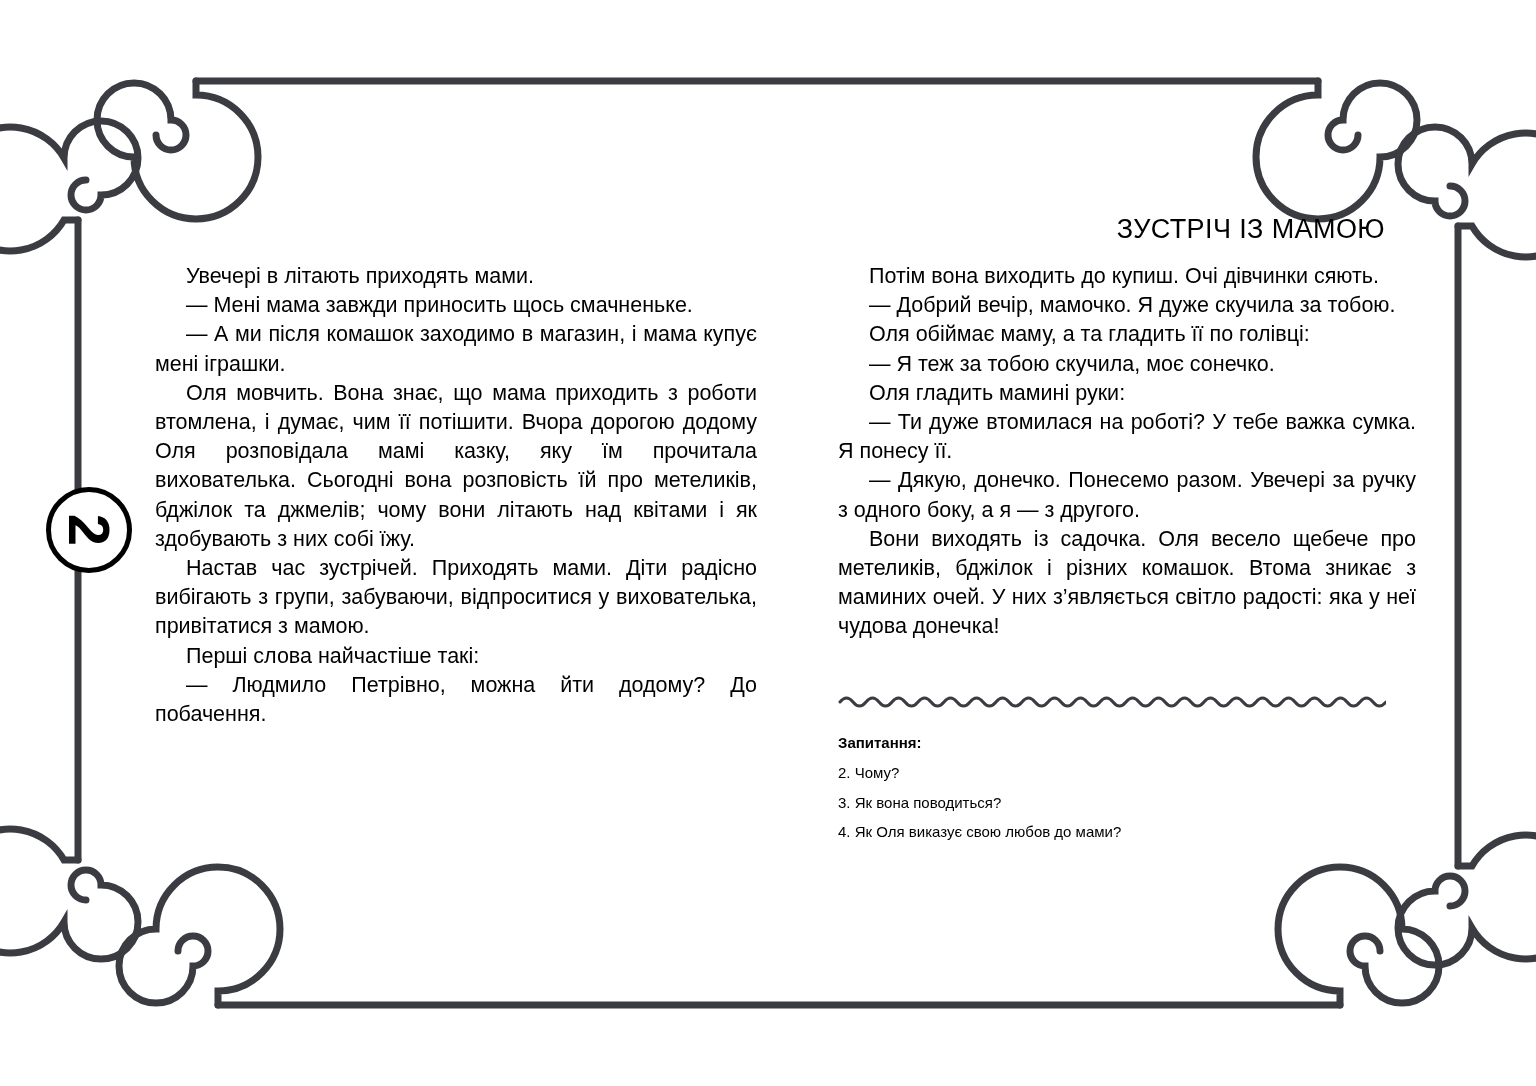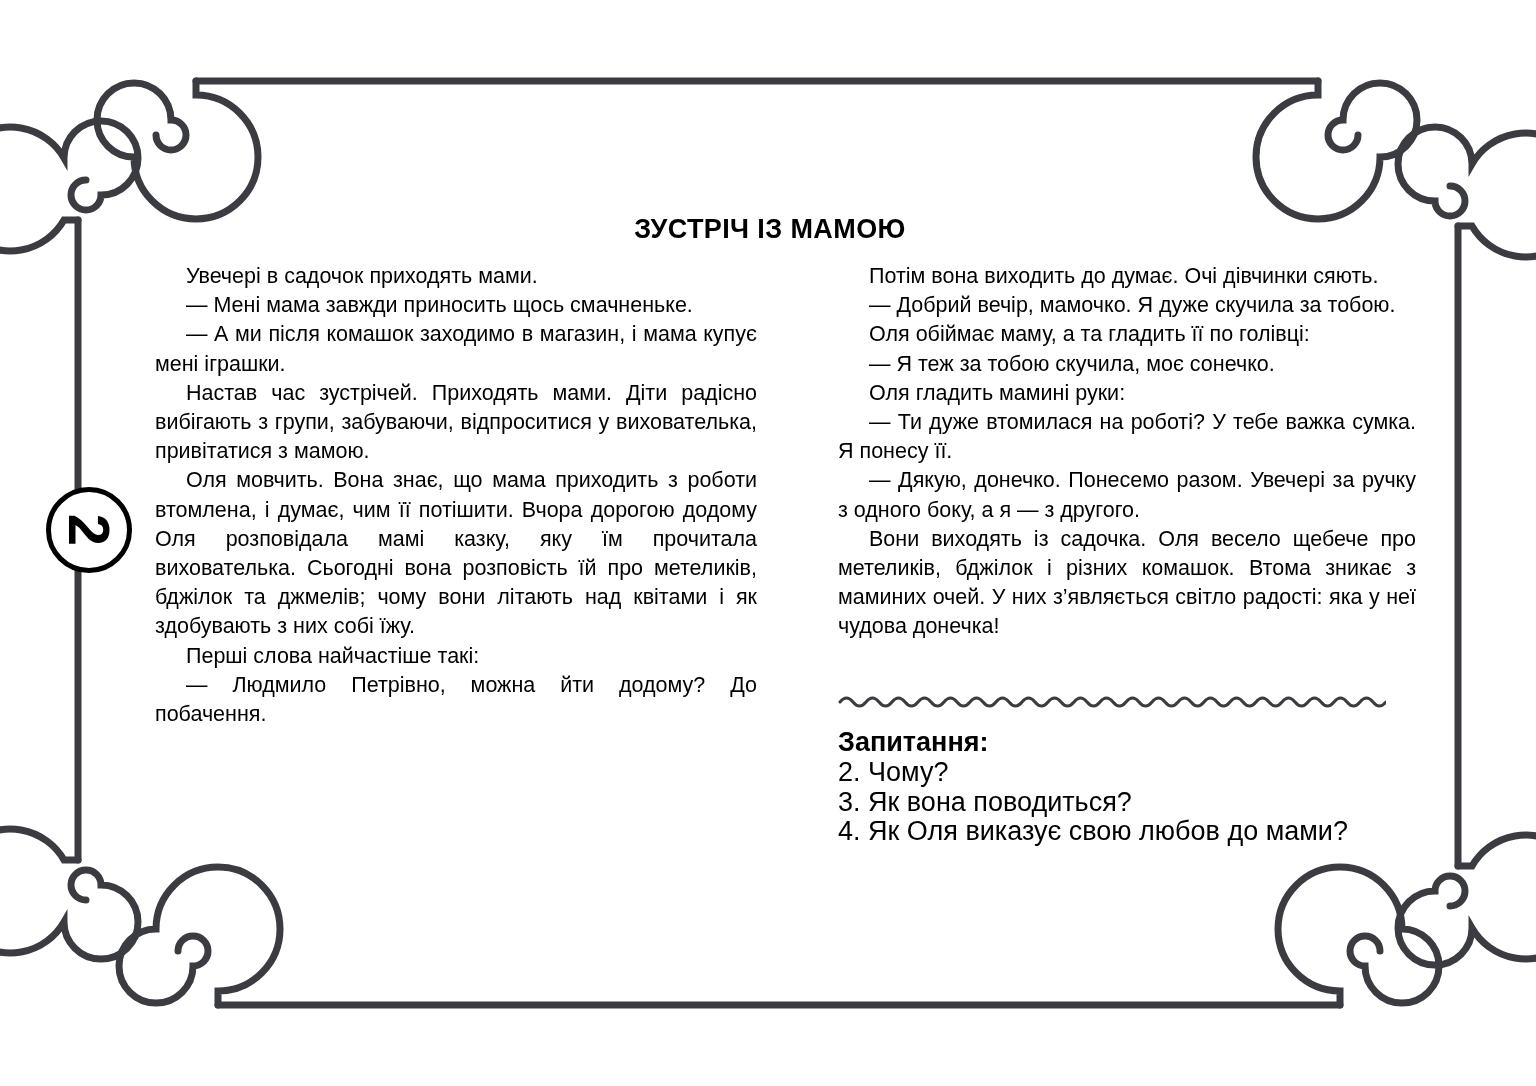--- a/index.html
+++ b/index.html
@@ -55,23 +55,23 @@
     transform: rotate(90deg);
     display: block;
   }
 
   
   #page-title {
     position: absolute;
     left: 155px;
     top: 196px;
     width: 1230px;
-    text-align: center;
+    text-align: right;
     font-size: 27px;
-    font-weight: bold;
+    font-weight: normal;
     letter-spacing: 0.4px;
   }
 
   
   .column {
     position: absolute;
     top: 262px;
     font-size: 21.5px;
     line-height: 29.2px;
     text-align: justify;
@@ -94,21 +94,21 @@
     width: 548px;
     height: 22px;
   }
 
   
   #questions-block {
     position: absolute;
     left: 838px;
     top: 728px;
     width: 578px;
-    font-size: 27px;
+    font-size: 15px;
     line-height: 29.4px;
   }
   #questions-heading {
     font-weight: bold;
     margin: 0 0 1px 0;
   }
   .question-item {
     margin: 0;
   }
 </style>
@@ -163,31 +163,31 @@
     </g>
   </svg>
 
   <div id="page-number-badge">
     <span class="num">2</span>
   </div>
 
   <h1 id="page-title">ЗУСТРІЧ ІЗ МАМОЮ</h1>
 
   <div id="left-column" class="column">
-    <p class="para">Увечері в садочок приходять мами.</p>
+    <p class="para">Увечері в літають приходять мами.</p>
     <p class="para">— Мені мама завжди приносить щось смачненьке.</p>
     <p class="para">— А ми після комашок заходимо в магазин, і мама купує мені іграшки.</p>
+    <p class="para">Оля мовчить. Вона знає, що мама приходить з роботи втомлена, і думає, чим її потішити. Вчора дорогою додому Оля розповідала мамі казку, яку їм прочитала вихователька. Сьогодні вона розповість їй про метеликів, бджілок та джмелів; чому вони літають над квітами і як здобувають з них собі їжу.</p>
     <p class="para">Настав час зустрічей. Приходять мами. Діти радісно вибігають з групи, забуваючи, відпроситися у вихователька, привітатися з мамою.</p>
-    <p class="para">Оля мовчить. Вона знає, що мама приходить з роботи втомлена, і думає, чим її потішити. Вчора дорогою додому Оля розповідала мамі казку, яку їм прочитала вихователька. Сьогодні вона розповість їй про метеликів, бджілок та джмелів; чому вони літають над квітами і як здобувають з них собі їжу.</p>
     <p class="para">Перші слова найчастіше такі:</p>
     <p class="para">— Людмило Петрівно, можна йти додому? До побачення.</p>
   </div>
 
   <div id="right-column" class="column">
-    <p class="para">Потім вона виходить до думає. Очі дівчинки сяють.</p>
+    <p class="para">Потім вона виходить до купиш. Очі дівчинки сяють.</p>
     <p class="para">— Добрий вечір, мамочко. Я дуже скучила за тобою.</p>
     <p class="para">Оля обіймає маму, а та гладить її по голівці:</p>
     <p class="para">— Я теж за тобою скучила, моє сонечко.</p>
     <p class="para">Оля гладить мамині руки:</p>
     <p class="para">— Ти дуже втомилася на роботі? У тебе важка сумка. Я понесу її.</p>
     <p class="para">— Дякую, донечко. Понесемо разом. Увечері за ручку з одного боку, а я — з другого.</p>
     <p class="para">Вони виходять із садочка. Оля весело щебече про метеликів, бджілок і різних комашок. Втома зникає з маминих очей. У них з’являється світло радості: яка у неї чудова донечка!</p>
   </div>
 
   <svg id="section-divider" viewBox="0 0 548 22" preserveAspectRatio="none" xmlns="http://www.w3.org/2000/svg" aria-hidden="true">

